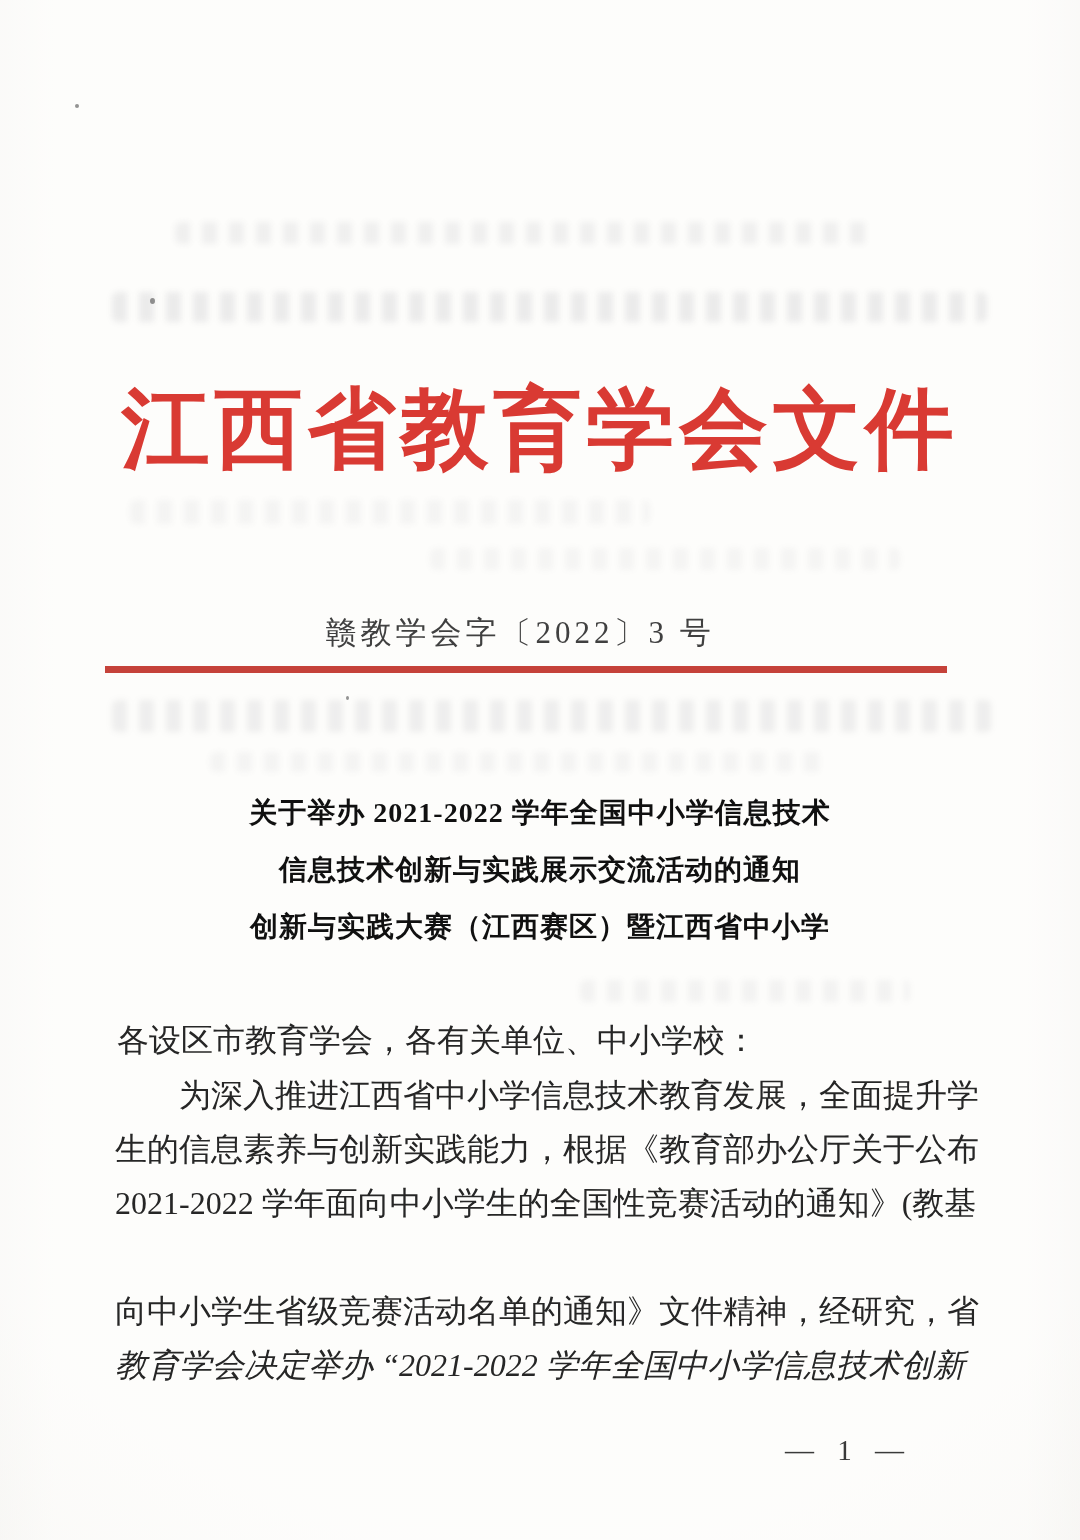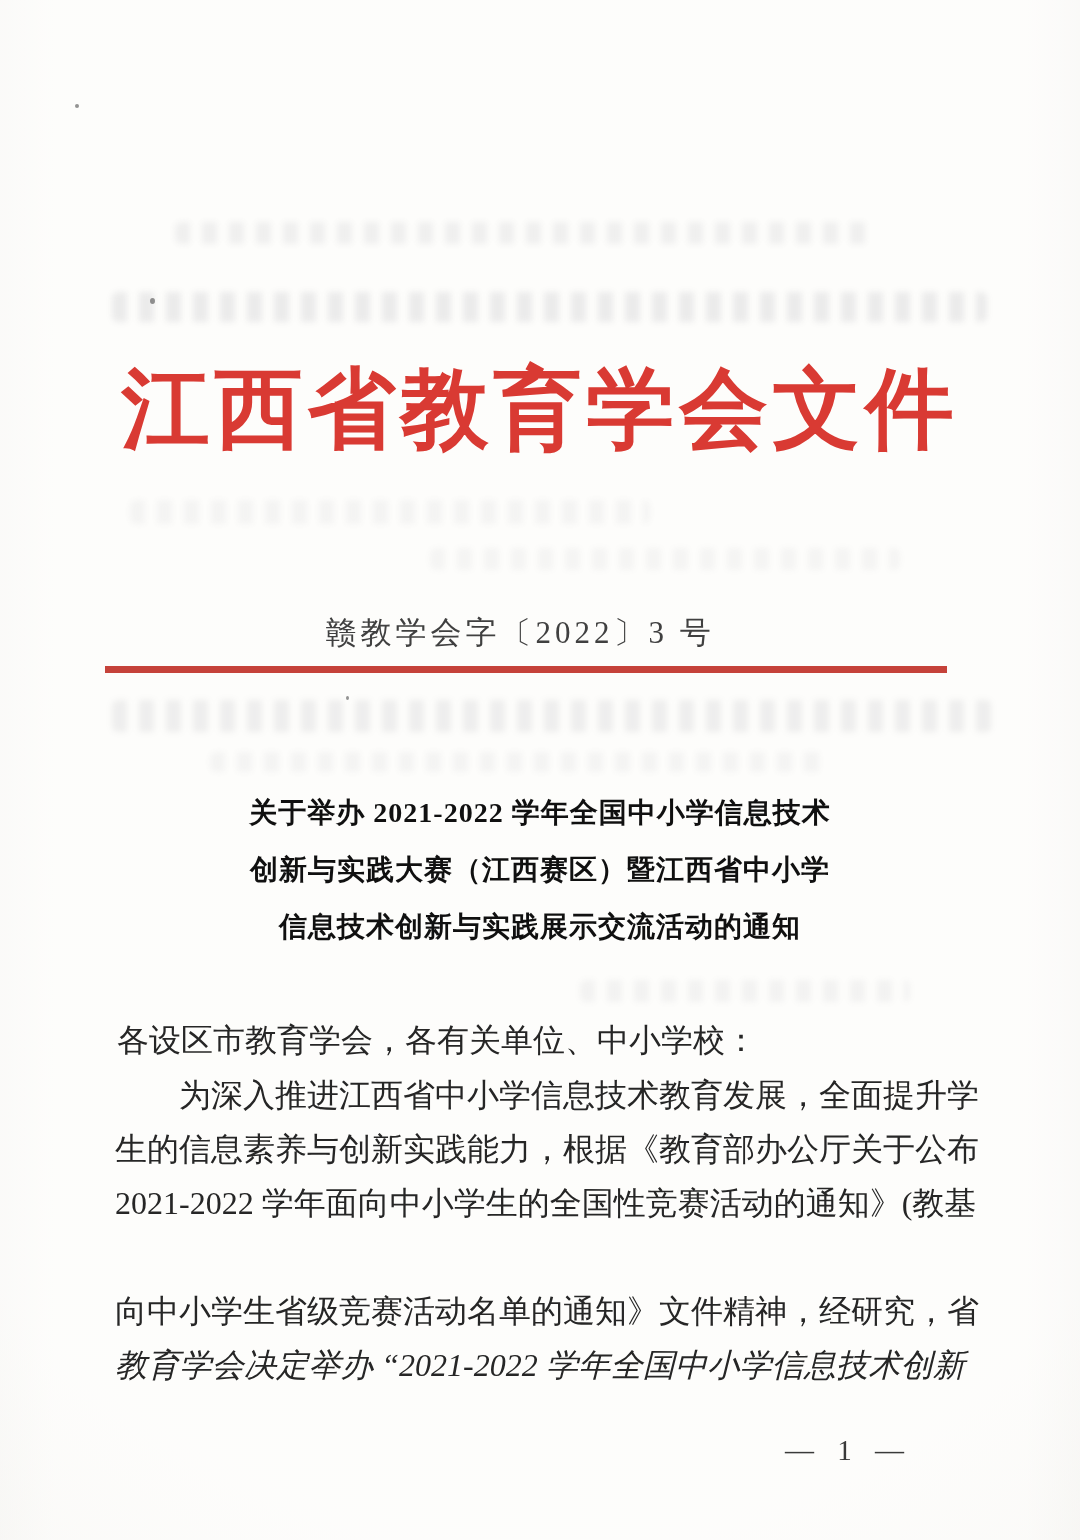--- a/index.html
+++ b/index.html
@@ -48,21 +48,21 @@
     background: rgba(60,60,60,0.55);
     border-radius: 50%;
     pointer-events: none;
   }
   .speck.k1 { top: 104px; left: 75px;  width: 4px; height: 4px; }
   .speck.k2 { top: 298px; left: 150px; width: 5px; height: 6px; }
   .speck.k3 { top: 696px; left: 346px; width: 3px; height: 4px; }
 
   .org-title {
     position: absolute;
-    top: 356px;
+    top: 376px;
     left: 0;
     right: 0;
     margin: 0;
     text-align: center;
     font-size: 88px;
     line-height: 108px;
     font-weight: 700;
     letter-spacing: 5px;
     color: #d93a33;
   }
@@ -151,22 +151,22 @@
   <div class="speck k3"></div>
 
   <h1 class="org-title">江西省教育学会文件</h1>
 
   <div class="doc-number">赣教学会字〔2022〕3 号</div>
 
   <div class="red-rule"></div>
 
   <div class="notice-title">
     <div>关于举办 2021-2022 学年全国中小学信息技术</div>
+    <div>信息技术创新与实践展示交流活动的通知</div>
     <div>创新与实践大赛（江西赛区）暨江西省中小学</div>
-    <div>信息技术创新与实践展示交流活动的通知</div>
   </div>
 
   <div class="salutation">各设区市教育学会，各有关单位、中小学校：</div>
 
   <div class="bline l0">为深入推进江西省中小学信息技术教育发展，全面提升学</div>
   <div class="bline l1">生的信息素养与创新实践能力，根据《教育部办公厅关于公布</div>
   <div class="bline l2">2021-2022 学年面向中小学生的全国性竞赛活动的通知》(教基</div>
   <div class="bline l4">向中小学生省级竞赛活动名单的通知》文件精神，经研究，省</div>
   <div class="bline l5">教育学会决定举办 “2021-2022 学年全国中小学信息技术创新</div>
 

